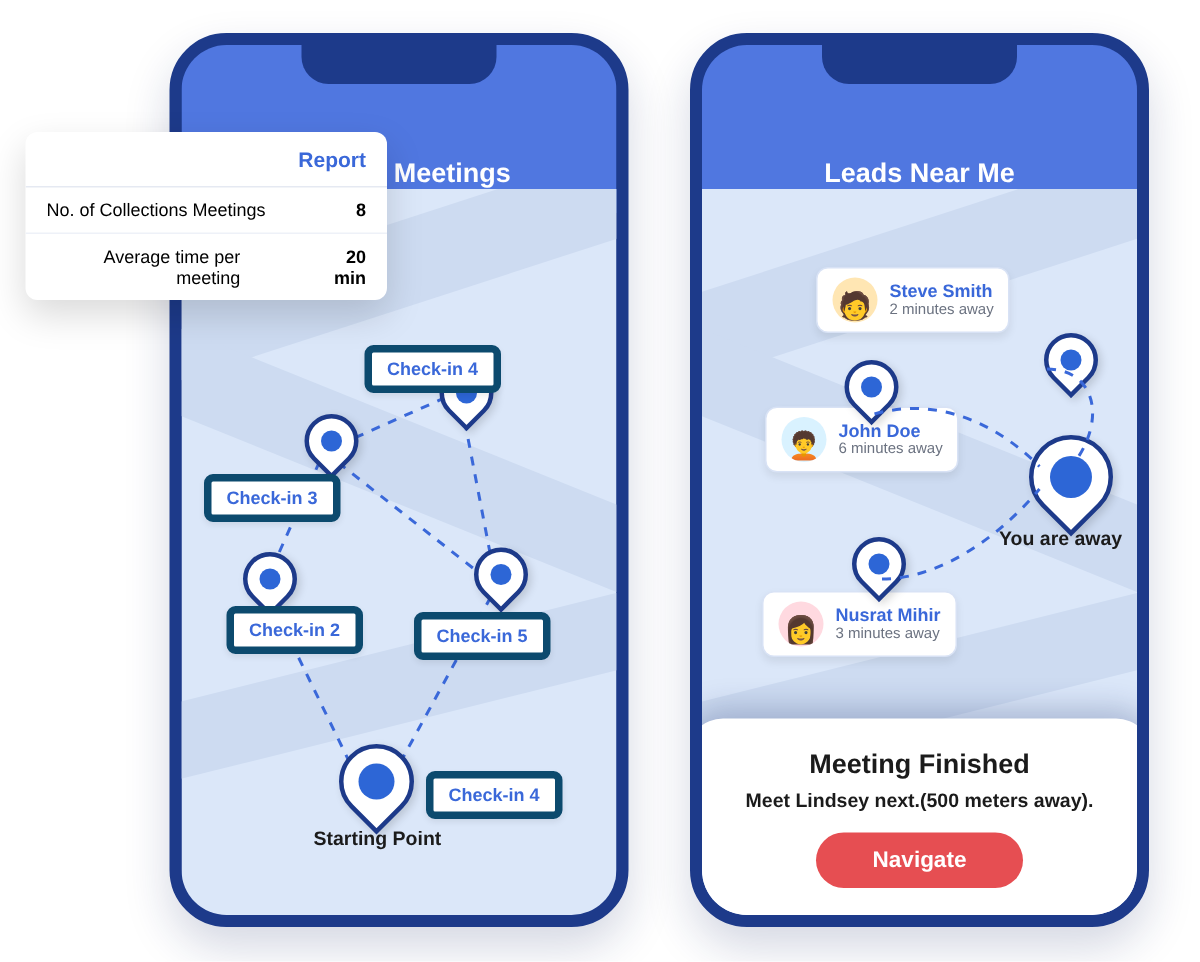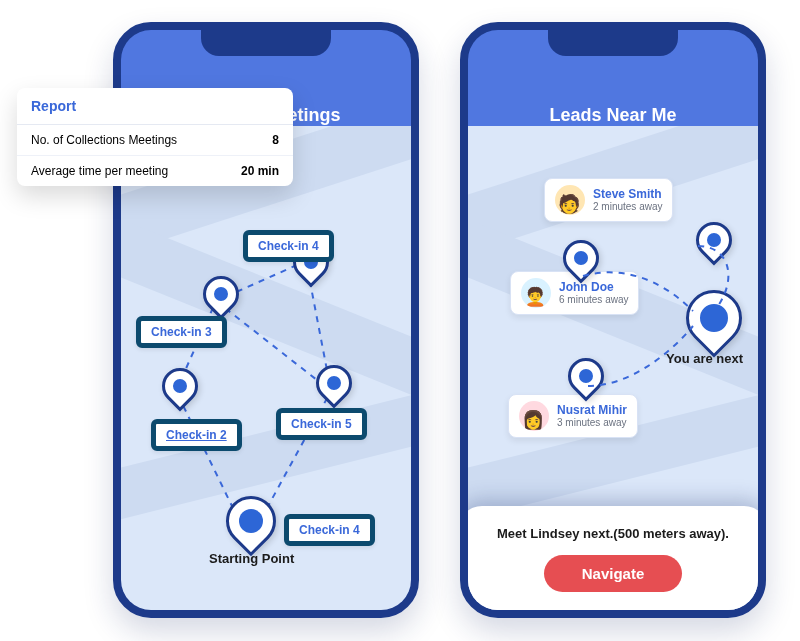--- a/index.html
+++ b/index.html
@@ -98,25 +98,26 @@
   .route path,.route line,.curve path{stroke:var(--brand-blue);stroke-width:2;stroke-dasharray:6 6;fill:none;}
 
   
   #phone-left{top:22px;left:113px;}
   #phone-right{top:22px;left:460px;}
 
   
   .report{
     position:absolute;
     top:88px;left:17px;
-    width:276px;
+    width:241px;
     background:#fff;border-radius:8px;
     box-shadow:0 10px 25px rgba(0,0,0,.15);
     font-size:12px;z-index:10;
     overflow:hidden;
+    text-align:right;
   }
   .report h4{margin:0;padding:10px 14px;color:var(--brand-blue);font-size:14px;border-bottom:1px solid #e5e9f2;}
   .report .row{display:flex;justify-content:space-between;padding:8px 14px;border-bottom:1px solid #eef1f8;}
   .report .row:last-child{border-bottom:none;gap:48px;}
   .report .row span:last-child{font-weight:700;}
 
   
   .lead-card{
     position:absolute;display:flex;align-items:center;gap:8px;
     background:#fff;border:1px solid #d8e2f5;border-radius:8px;
@@ -166,21 +167,21 @@
     <svg class="route" viewBox="0 0 290 480" preserveAspectRatio="none">
       <path d="M128 415 L55 265 L95 175 L185 135 L210 265 Z"></path>
       <line x1="95" y1="175" x2="210" y2="265"></line>
     </svg>
 
     <div class="pin big" style="top:370px;left:105px;"></div>
     <span class="caption" style="top:425px;left:88px;">Starting Point</span>
     <span class="chip" style="top:388px;left:163px;">Check-in 4</span>
 
     <div class="pin" style="top:242px;left:41px;"></div>
-    <span class="chip" style="top:293px;left:30px;text-decoration:underline;">Check-in 2</span>
+    <span class="chip" style="top:278px;left:30px;">Check-in 2</span>
 
     <div class="pin" style="top:239px;left:195px;"></div>
     <span class="chip" style="top:282px;left:155px;">Check-in 5</span>
 
     <div class="pin" style="top:150px;left:82px;"></div>
     <span class="chip" style="top:190px;left:15px;">Check-in 3</span>
 
     <div class="pin" style="top:118px;left:172px;"></div>
     <span class="chip" style="top:104px;left:122px;">Check-in 4</span>
   </div>
@@ -228,26 +229,27 @@
     <div class="lead-card" style="top:268px;left:40px;">
       <div class="avatar" style="background: rgb(255, 217, 224);">👩</div>
       <div class="txt">
         <div class="name">Nusrat Mihir</div>
         <div class="time">3 minutes away</div>
       </div>
     </div>
     <div class="pin" style="top:232px;left:100px;"></div>
 
     <div class="pin xl" style="top:164px;left:218px;"></div>
-    <span class="caption" style="top:225px;left:198px;">You are next</span>
+    <span class="caption" style="top:225px;left:198px;">You are away</span>
 
     <svg class="curve" style="inset:0;" viewBox="0 0 290 480" preserveAspectRatio="none">
       <path d="M230 120 C260 120 270 150 250 180"></path>
       <path d="M115 150 C150 140 190 150 225 185"></path>
       <path d="M120 260 C160 260 200 230 225 200"></path>
     </svg>
   </div>
 
   <div class="sheet">
+    <h3>Meeting Finished</h3>
     <p>Meet Lindsey next.(500 meters away).</p>
     <button class="nav-btn">Navigate</button>
   </div>
 </div>
 
 </body></html>

